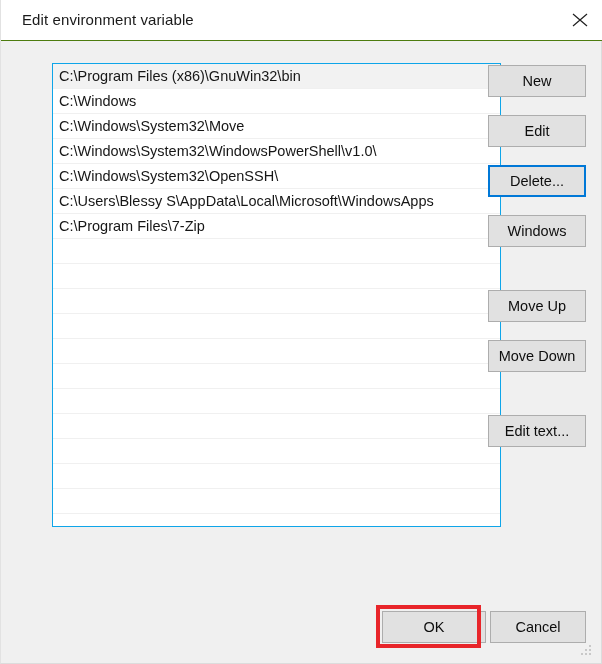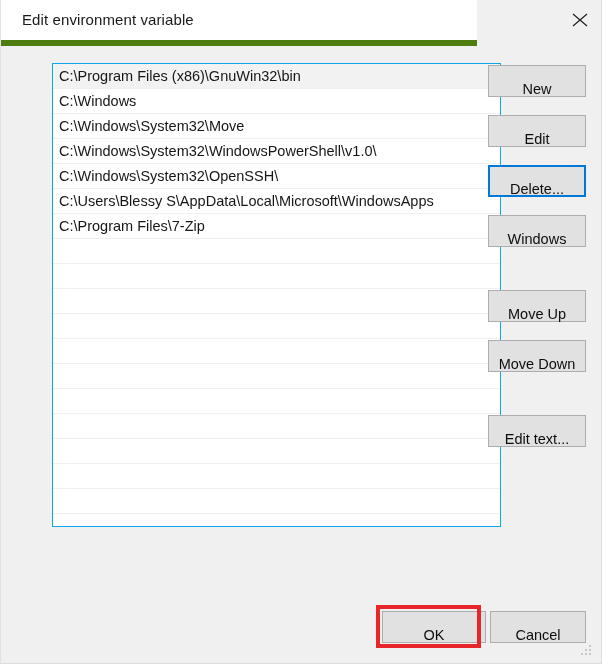--- a/index.html
+++ b/index.html
@@ -27,24 +27,24 @@
     border-left: 1px solid #e2e2e2;
     border-right: 1px solid #dcdcdc;
     border-bottom: 1px solid #dcdcdc;
   }
 
   
   #titlebar {
     position: absolute;
     left: 0;
     top: 0;
-    width: 476px;
+    width: 602px;
     height: 40px;
     background: #ffffff;
-    border-bottom: 6px solid #4d7c0f;
+    border-bottom: 1px solid #4d7c0f;
   }
   #title-text {
     position: absolute;
     left: 21px;
     top: 10px;
     font-size: 15px;
     color: #1a1a1a;
     line-height: 20px;
     white-space: nowrap;
     letter-spacing: 0.1px;
@@ -100,21 +100,21 @@
   .btn {
     position: absolute;
     box-sizing: border-box;
     background: #e1e1e1;
     border: 1px solid #adadad;
     font-family: "Liberation Sans", sans-serif;
     font-size: 14.5px;
     color: #0d0d0d;
     text-align: center;
     cursor: default;
-    padding: 8px;
+    padding: 0;
     white-space: nowrap;
     line-height: 30px;
   }
   .side-btn {
     left: 487px;
     width: 98px;
     height: 32px;
   }
   .btn.focused {
     border: 2px solid #0078d7;

